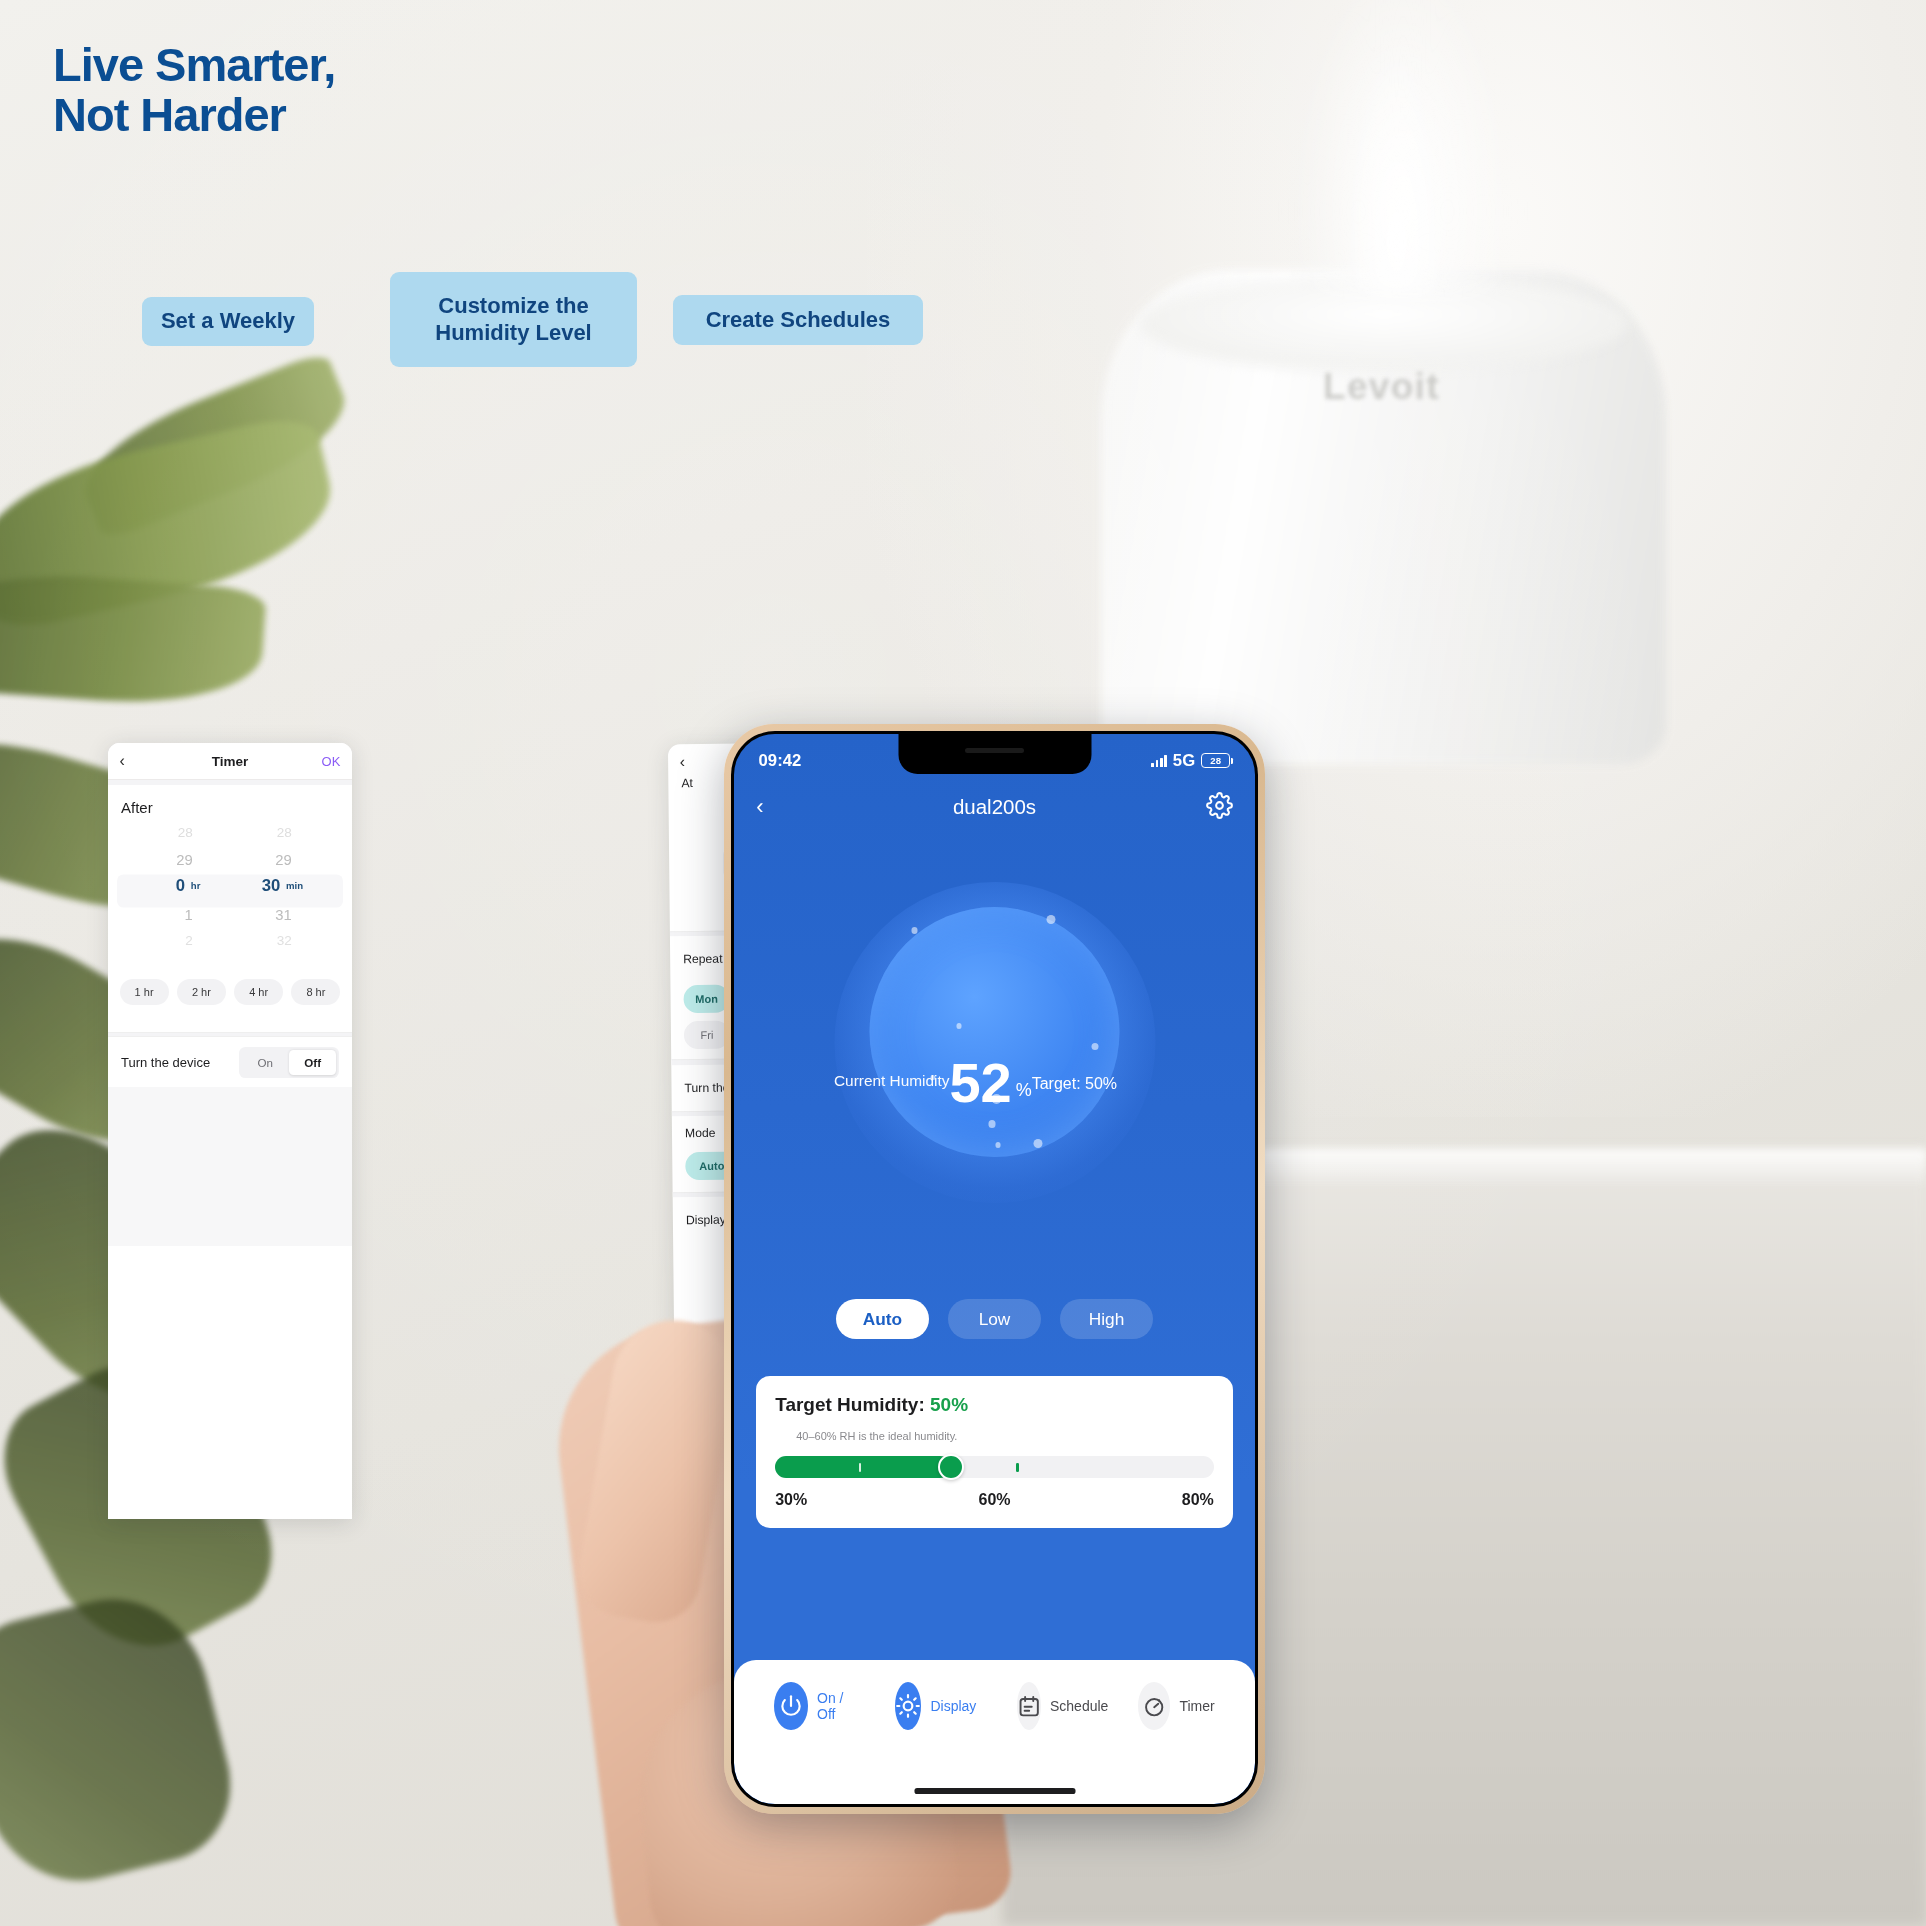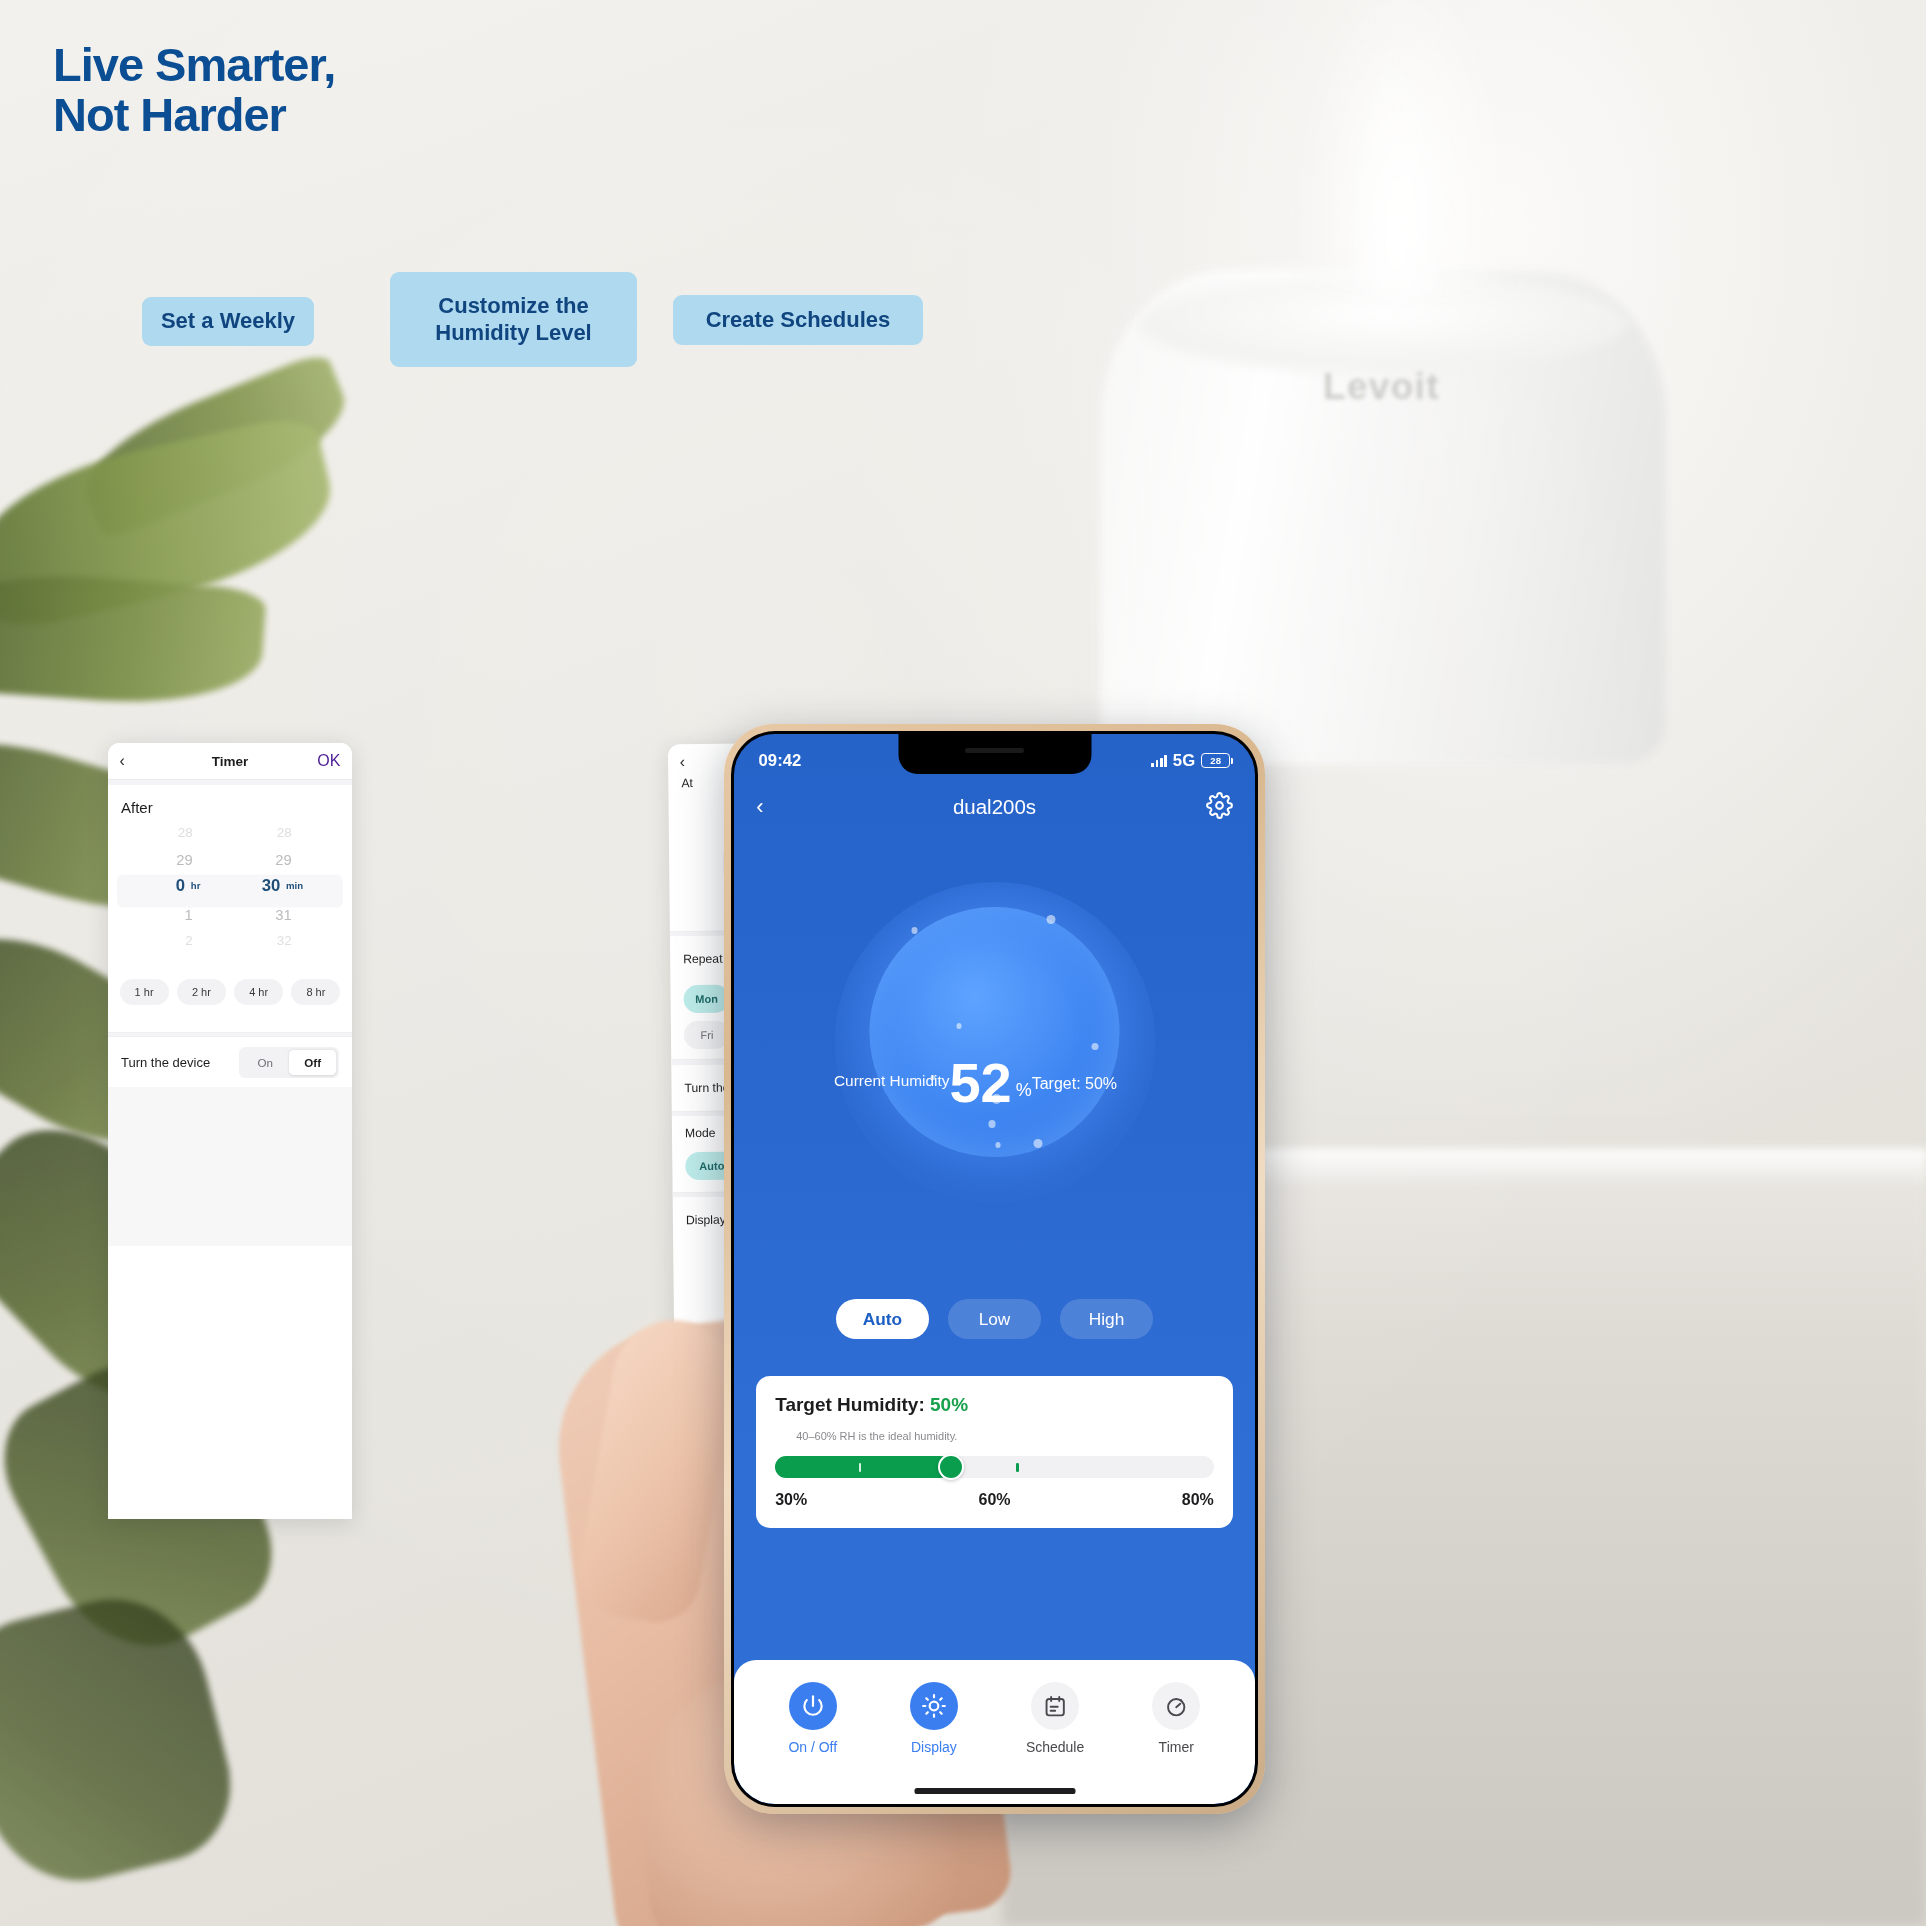--- a/index.html
+++ b/index.html
@@ -161,21 +161,21 @@
   .tc-head {
     height:36px; display:flex; align-items:center;
     padding:0 11.6px; position:relative; background:#fff;
   }
   .tc-back { font-size:16px; color:#2b2b2b; line-height:1; }
   .tc-title {
     position:absolute; left:0; right:0; text-align:center;
     font-size:13.5px; font-weight:600; color:#1d1d1f;
   }
   .tc-ok {
-    margin-left:auto; color:#4c1d95; font-size:16px; font-weight:500; z-index:2;
+    margin-left:auto; color:#8b5cf6; font-size:13px; font-weight:500; z-index:2;
   }
   .tc-divider { height:5.8px; background:#f4f4f6; border-top:0.6px solid #eceaea; }
   .tc-after {
     padding:14px 13px 2.6px; font-size:15px; color:#1d1d1f; font-weight:500;
   }
 
   
   .picker {
     position:relative; height:141px; margin-top:2.6px;
     display:flex; align-items:center; justify-content:center;
@@ -441,21 +441,21 @@
     display:flex; justify-content:space-between; margin-top:13px;
     font-size:16px; color:#1d1d1f; font-weight:600;
   }
 
   .navbar {
     position:absolute; left:0; right:0; bottom:0; height:144px; z-index:12;
     background:#fff; border-radius:22px 22px 41px 41px;
     display:flex; align-items:flex-start; justify-content:space-around;
     padding:22px 18px 0;
   }
-  .nav-item { display:flex; flex-direction:column; align-items:center; gap:9px; width:77px; }
+  .nav-item { display:flex; flex-direction:row; align-items:center; gap:9px; width:77px; }
   .nav-ico {
     width:48px; height:48px; border-radius:50%;
     display:flex; align-items:center; justify-content:center;
     background:#f2f2f4; color:#4a4a4e;
   }
   .nav-ico.act { background:#3a7ef0; color:#fff; }
   .nav-lbl { font-size:14px; color:#4a4a4e; }
   .nav-lbl.act { color:#3a7ef0; }
   .home-ind {
     position:absolute; left:50%; transform:translateX(-50%); bottom:10.3px;

